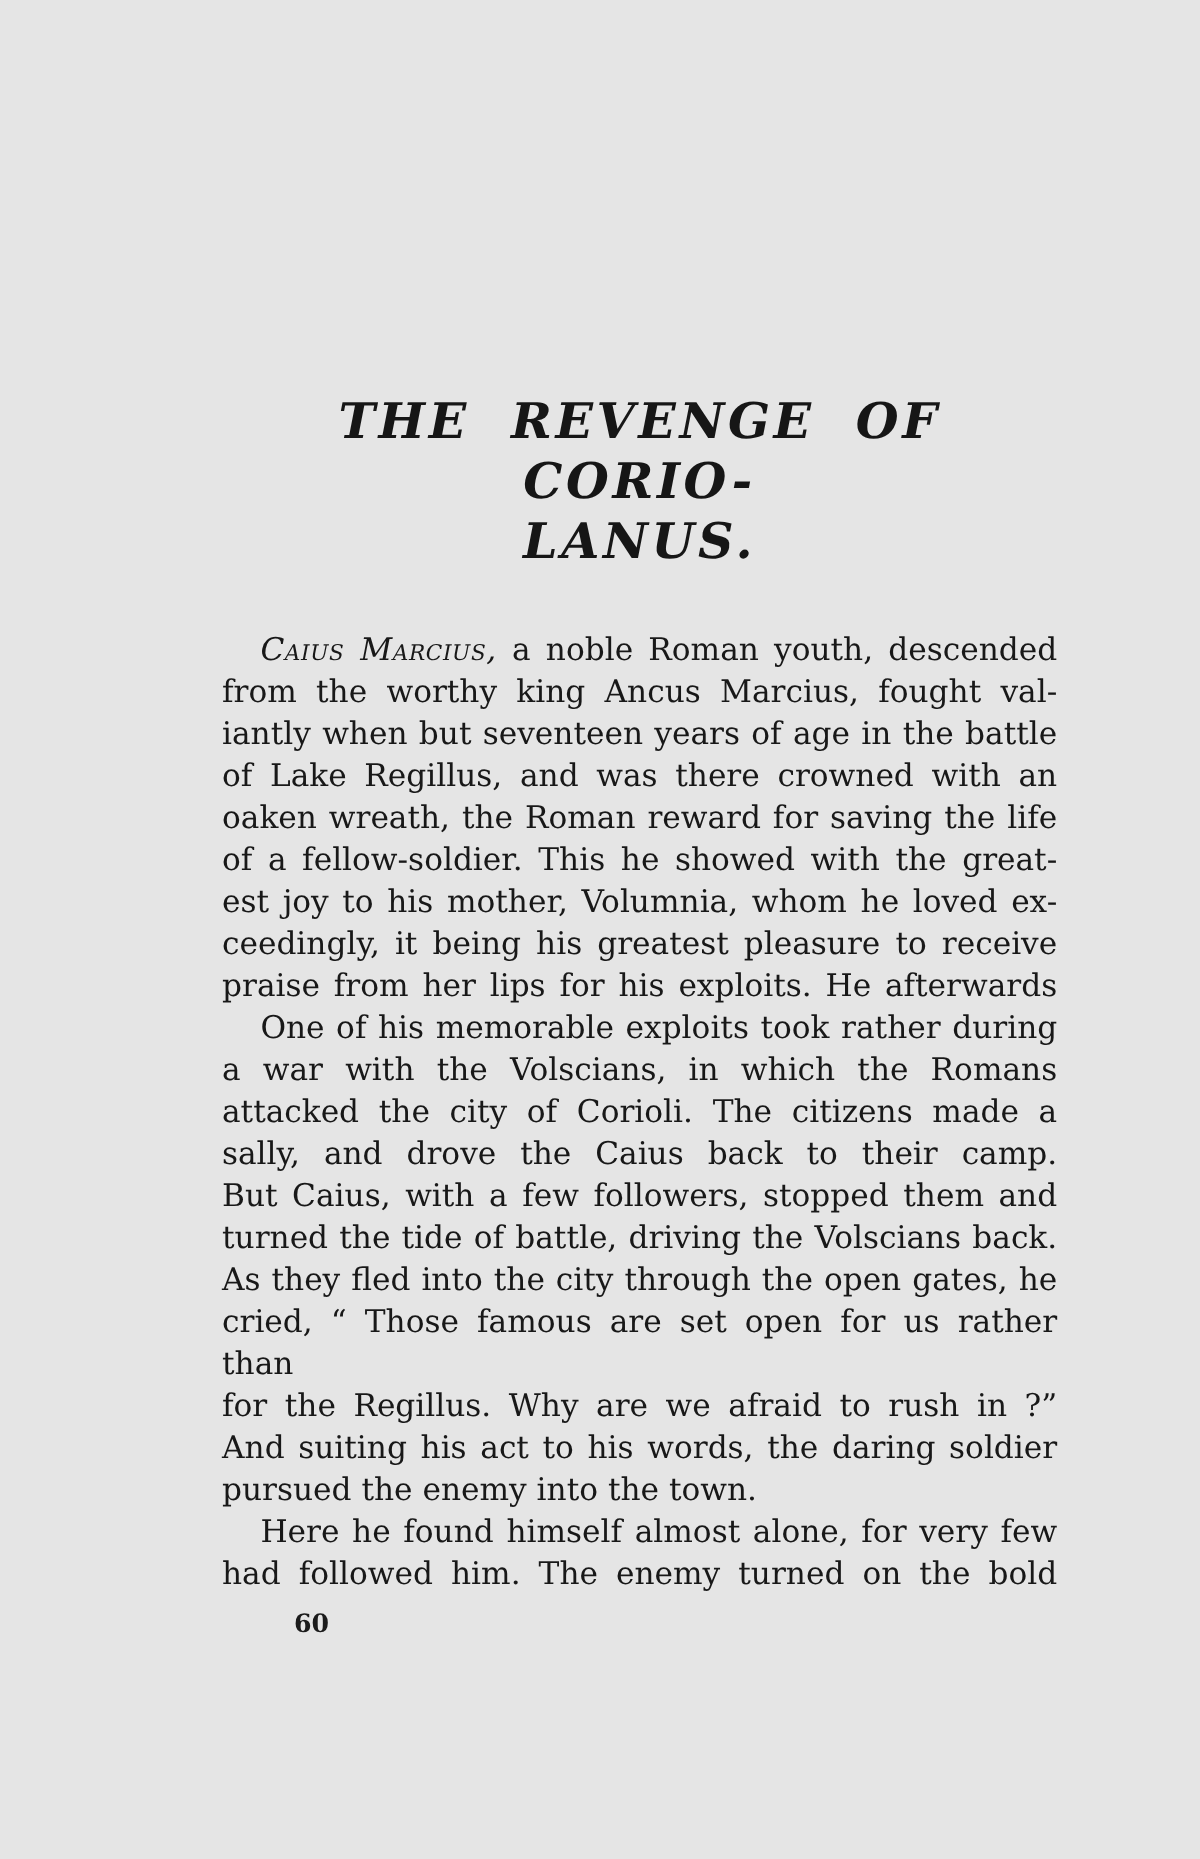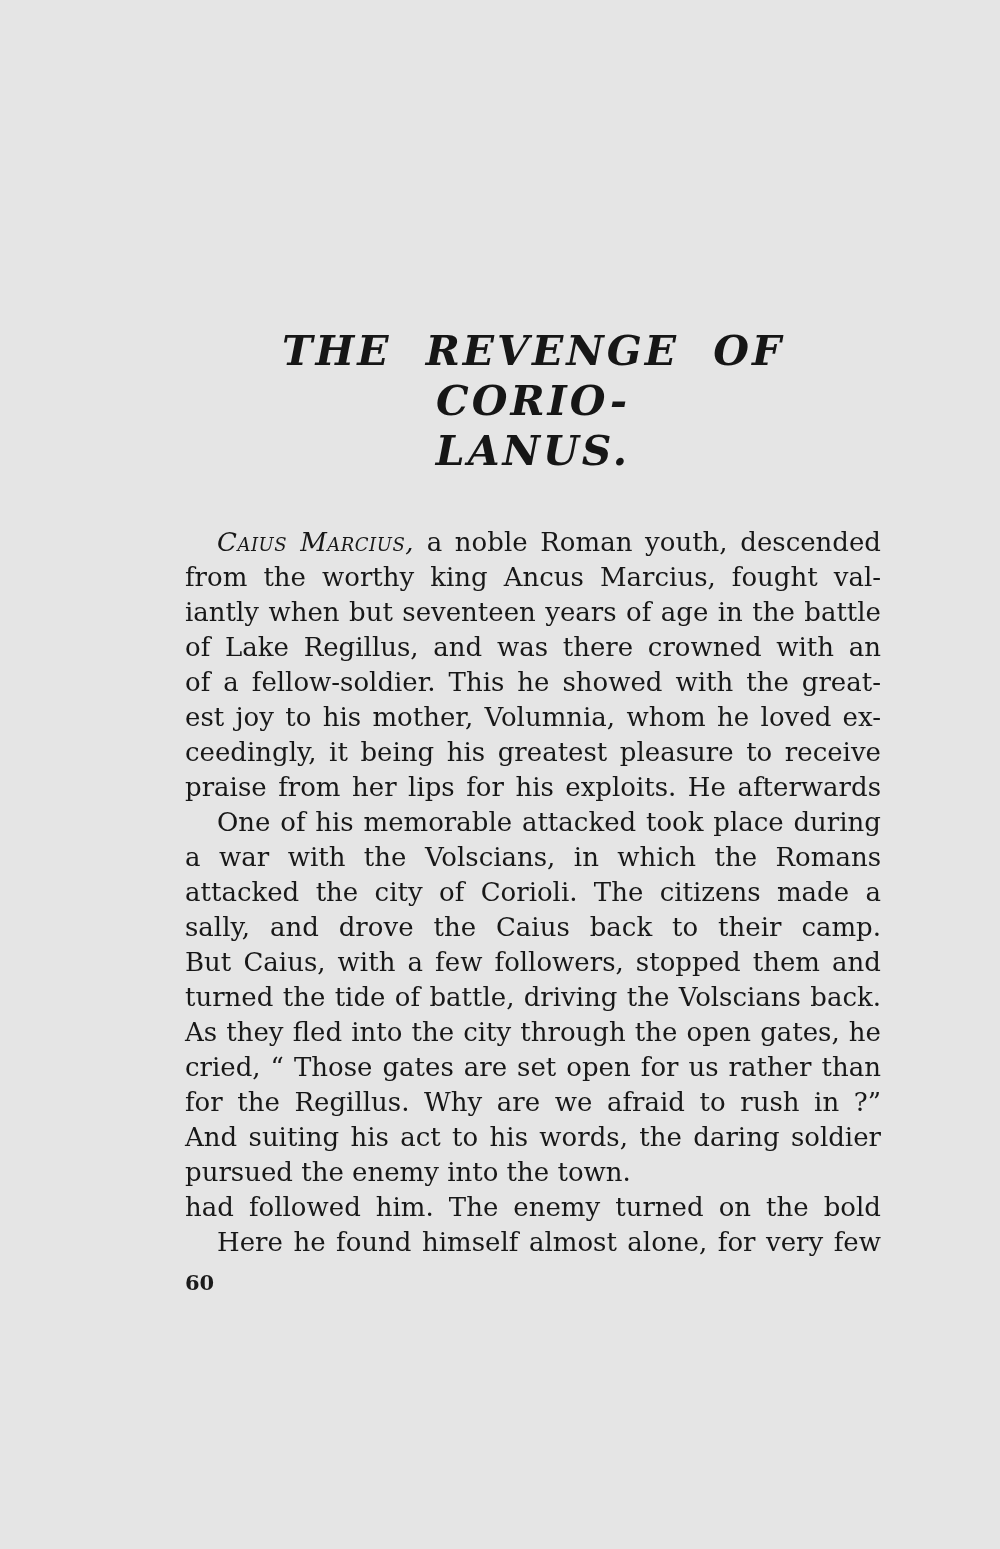--- a/index.html
+++ b/index.html
@@ -55,20 +55,21 @@
   .line.indent {
     text-indent: 32px;
   }
   .sc {
     font-variant: small-caps;
     letter-spacing: 0.5px;
     font-style: italic;
   }
   .pagenum {
     margin-top: 5px;
+    margin-left: 60px;
     font-size: 21px;
     font-weight: bold;
     text-align: left;
     text-align-last: left;
     color: #1b1b1b;
   }
 </style>
 </head>
 <body>
 
@@ -79,42 +80,43 @@
     <span class="title-line">LANUS.</span>
   </h1>
 
   <div class="textblock">
 
     <div class="para">
       <div class="line indent"><span class="sc">Caius Marcius,</span><span> a noble Roman youth, descended</span></div>
       <div class="line">from the worthy king Ancus Marcius, fought val-</div>
       <div class="line">iantly when but seventeen years of age in the battle</div>
       <div class="line">of Lake Regillus, and was there crowned with an</div>
+      <div class="line">oaken wreath, the Roman reward for saving the life</div>
       <div class="line">of a fellow-soldier.  This he showed with the great-</div>
       <div class="line">est joy to his mother, Volumnia, whom he loved ex-</div>
       <div class="line">ceedingly, it being his greatest pleasure to receive</div>
       <div class="line">praise from her lips for his exploits.  He afterwards</div>
     </div>
 
     <div class="para">
-      <div class="line indent">One of his memorable attacked took place during</div>
+      <div class="line indent">One of his memorable exploits took rather during</div>
       <div class="line">a war with the Volscians, in which the Romans</div>
       <div class="line">attacked the city of Corioli.  The citizens made a</div>
       <div class="line">sally, and drove the Caius back to their camp.</div>
       <div class="line">But Caius, with a few followers, stopped them and</div>
       <div class="line">turned the tide of battle, driving the Volscians back.</div>
       <div class="line">As they fled into the city through the open gates, he</div>
-      <div class="line">cried, “ Those gates are set open for us rather than</div>
+      <div class="line">cried, “ Those famous are set open for us rather than</div>
       <div class="line">for the Regillus.  Why are we afraid to rush in ?”</div>
       <div class="line">And suiting his act to his words, the daring soldier</div>
       <div class="line lastline">pursued the enemy into the town.</div>
     </div>
 
     <div class="para">
+      <div class="line indent">Here he found himself almost alone, for very few</div>
       <div class="line">had followed him.  The enemy turned on the bold</div>
-      <div class="line indent">Here he found himself almost alone, for very few</div>
     </div>
 
     <div class="pagenum">60</div>
 
   </div>
 
 </div>
 
 </body></html>

